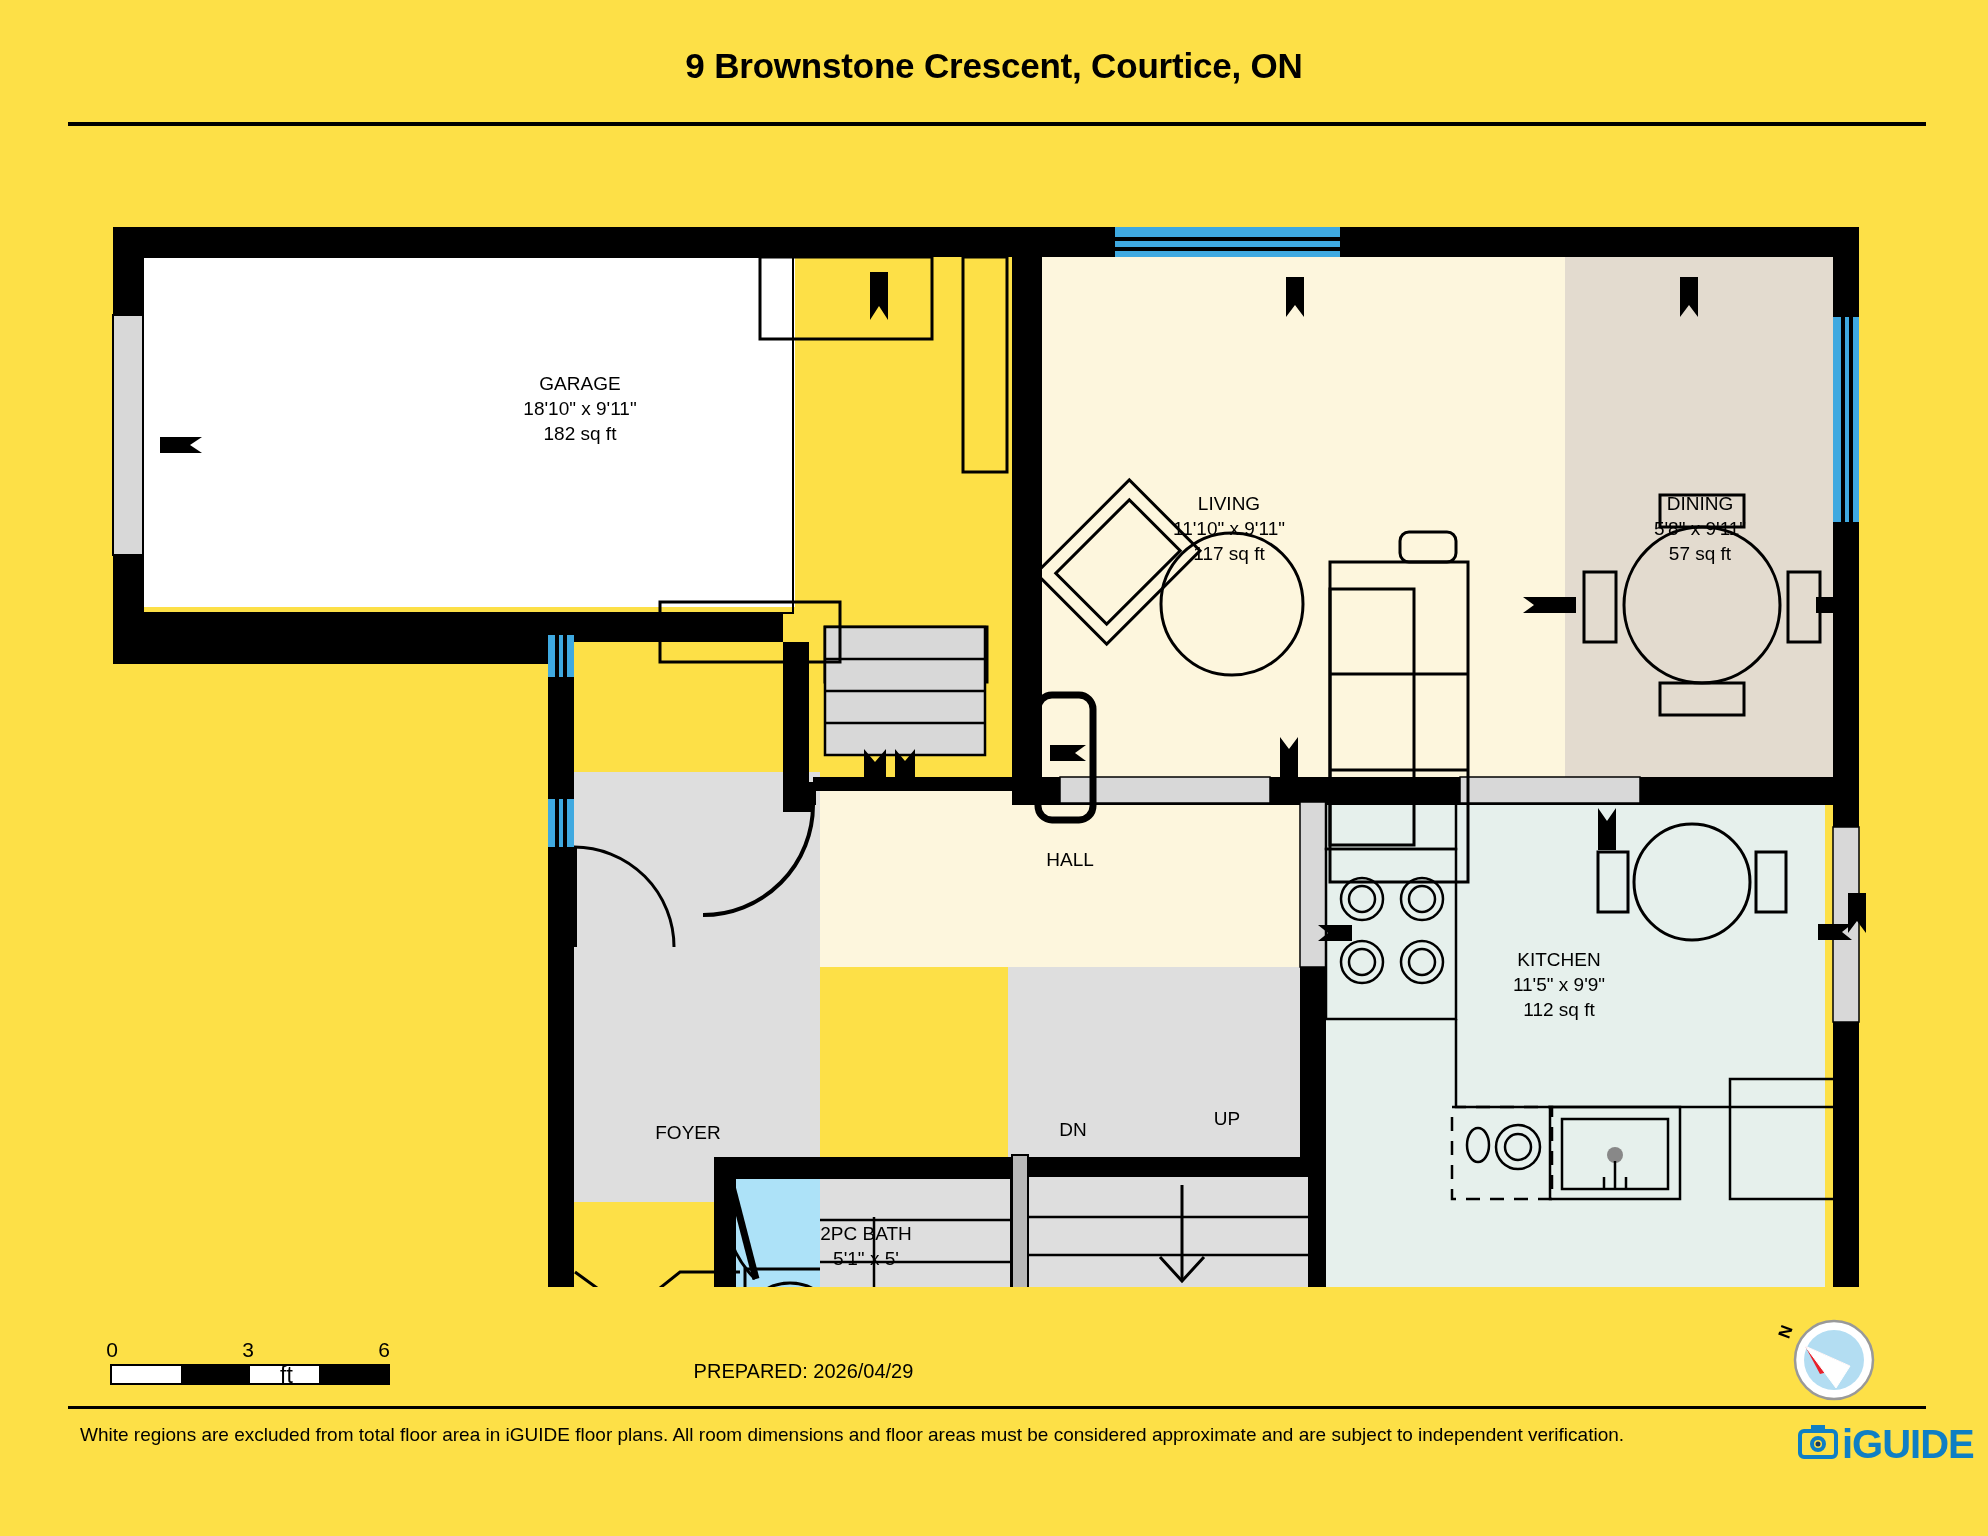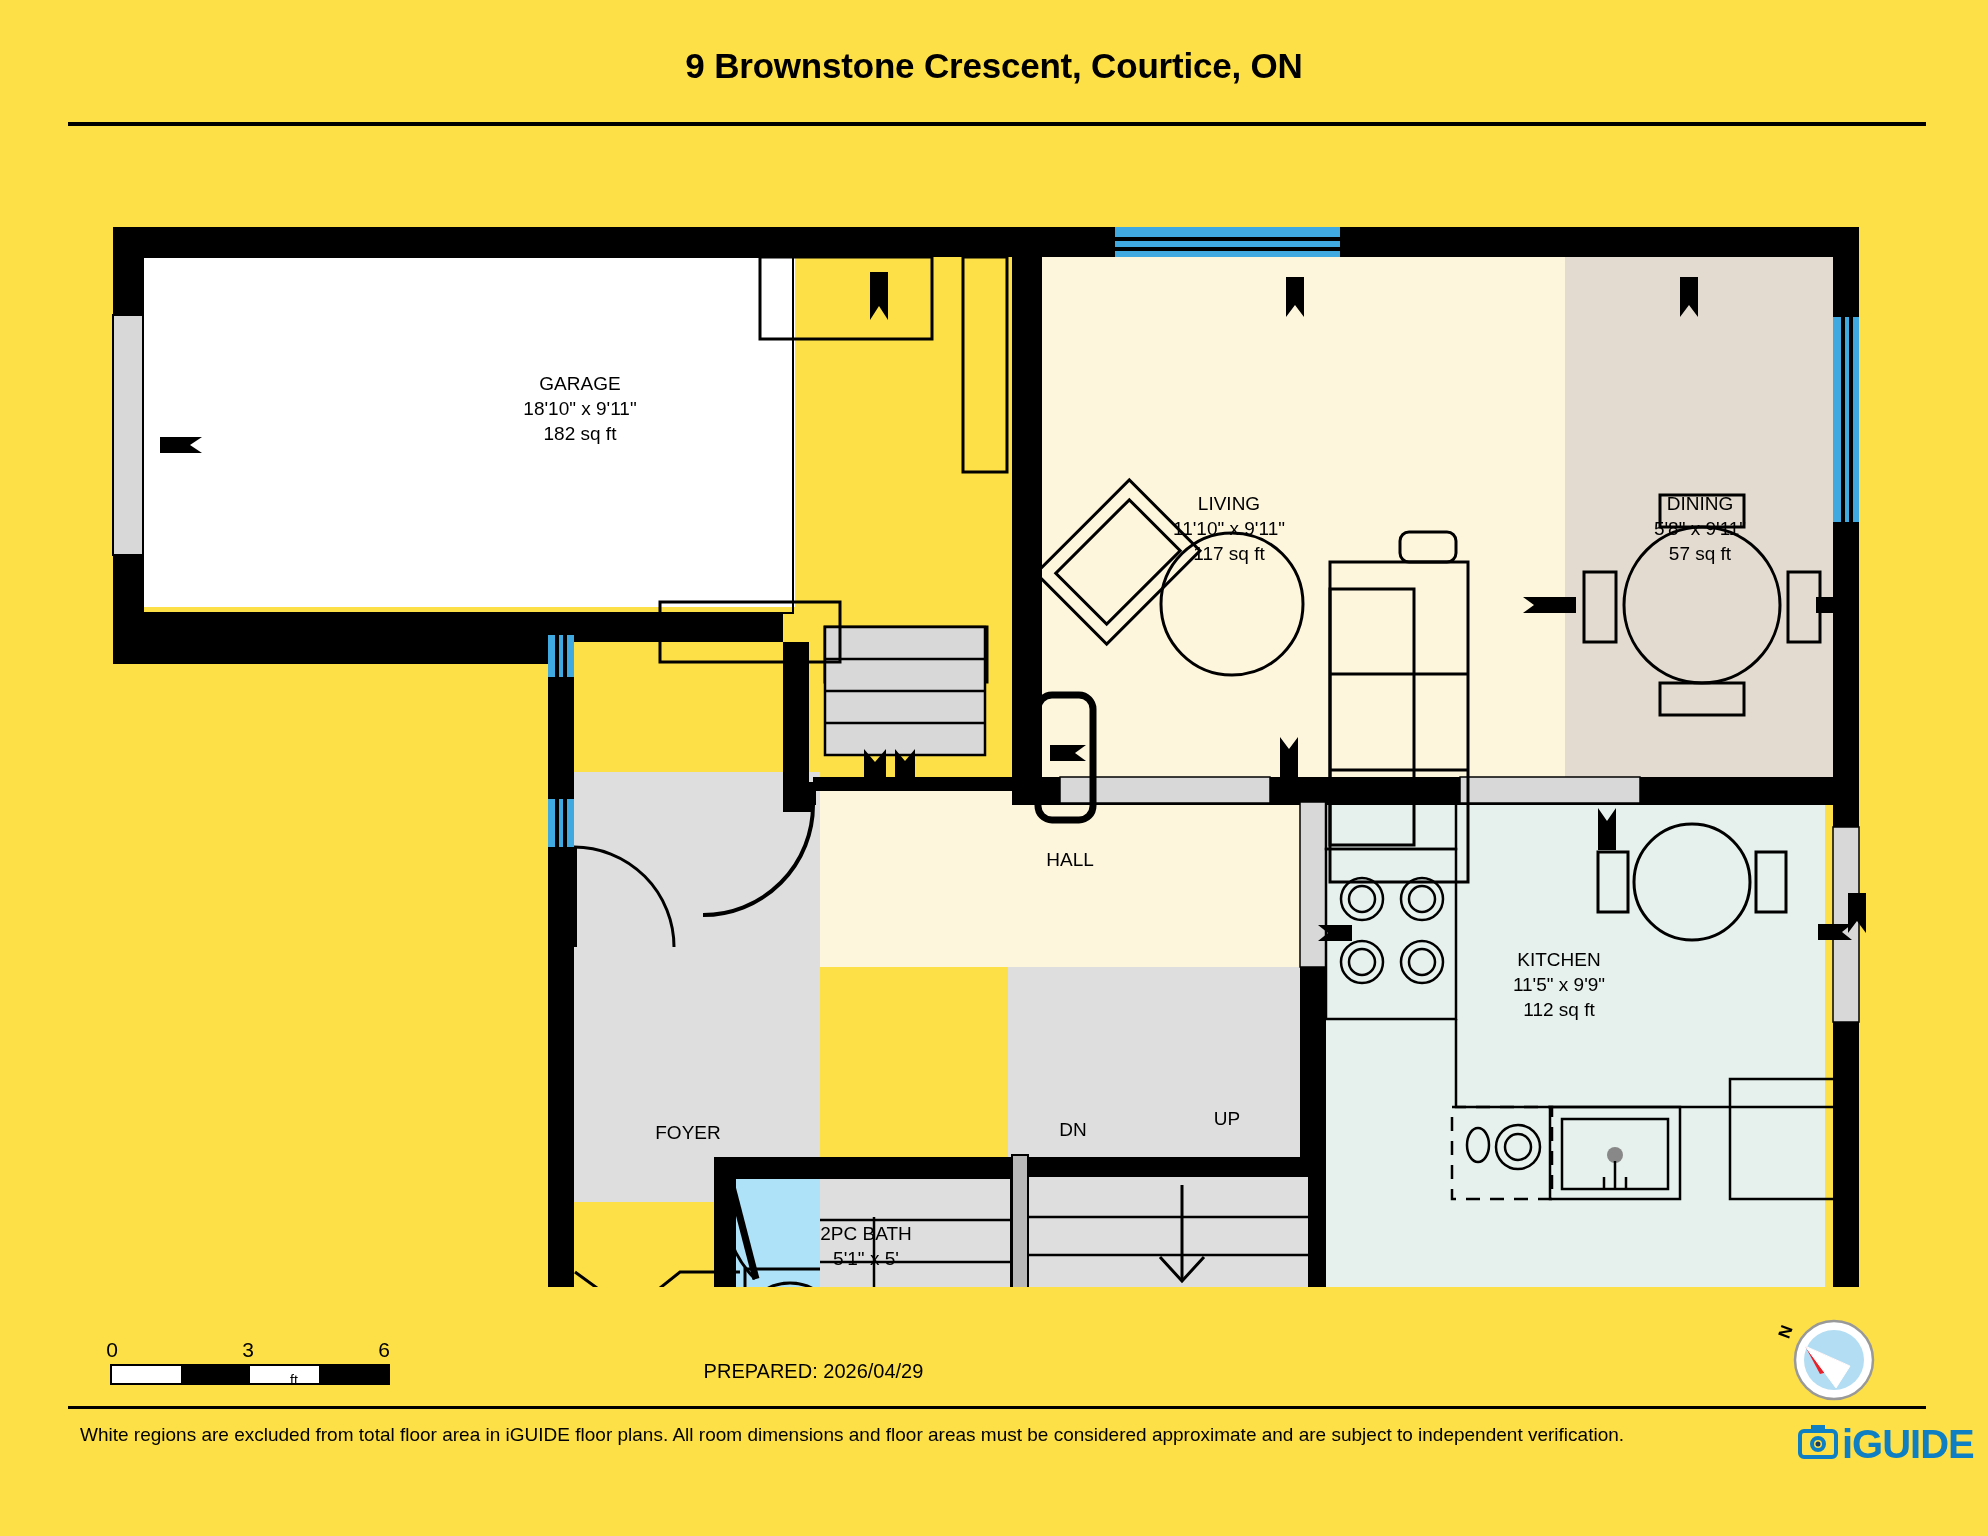--- a/index.html
+++ b/index.html
@@ -23,23 +23,23 @@
   .plan svg{display:block;}
 
   
   .scalebar{position:absolute;left:110px;top:1338px;width:300px;}
   .scale-nums{position:relative;height:26px;}
   .scale-nums span{position:absolute;font-size:21px;transform:translateX(-50%);top:0;}
   .scale-track{position:relative;height:17px;border:2px solid #000;display:flex;width:276px;}
   .seg{flex:1;}
   .seg.b{background:#000;}
   .seg.w{background:#fff;}
-  .scale-ft{position:absolute;left:290px;top:1362px;font-size:14px;margin-top:10px;}
-
-  .prepared{position:absolute;left:16px;top:1360px;width:1595px;text-align:center;font-size:20px;}
+  .scale-ft{position:absolute;left:280px;top:1362px;font-size:23px;}
+
+  .prepared{position:absolute;left:6px;top:1360px;width:1595px;text-align:center;font-size:20px;}
 
   .compass{position:absolute;left:1792px;top:1318px;width:84px;height:84px;}
   .compass .n{position:absolute;left:-12px;top:4px;font-size:17px;font-weight:bold;
     transform:rotate(-70deg);transform-origin:50% 50%;}
 
   .footer-rule{position:absolute;left:68px;top:1406px;width:1858px;height:3px;background:#000;}
   .disclaimer{position:absolute;left:80px;top:1422px;width:1560px;font-size:19px;line-height:26px;}
 
   .logo{position:absolute;left:1798px;top:1424px;display:flex;align-items:center;gap:4px;}
   .logo-text{font-size:40px;font-weight:bold;color:#0f7fc4;letter-spacing:-1px;line-height:40px;}

